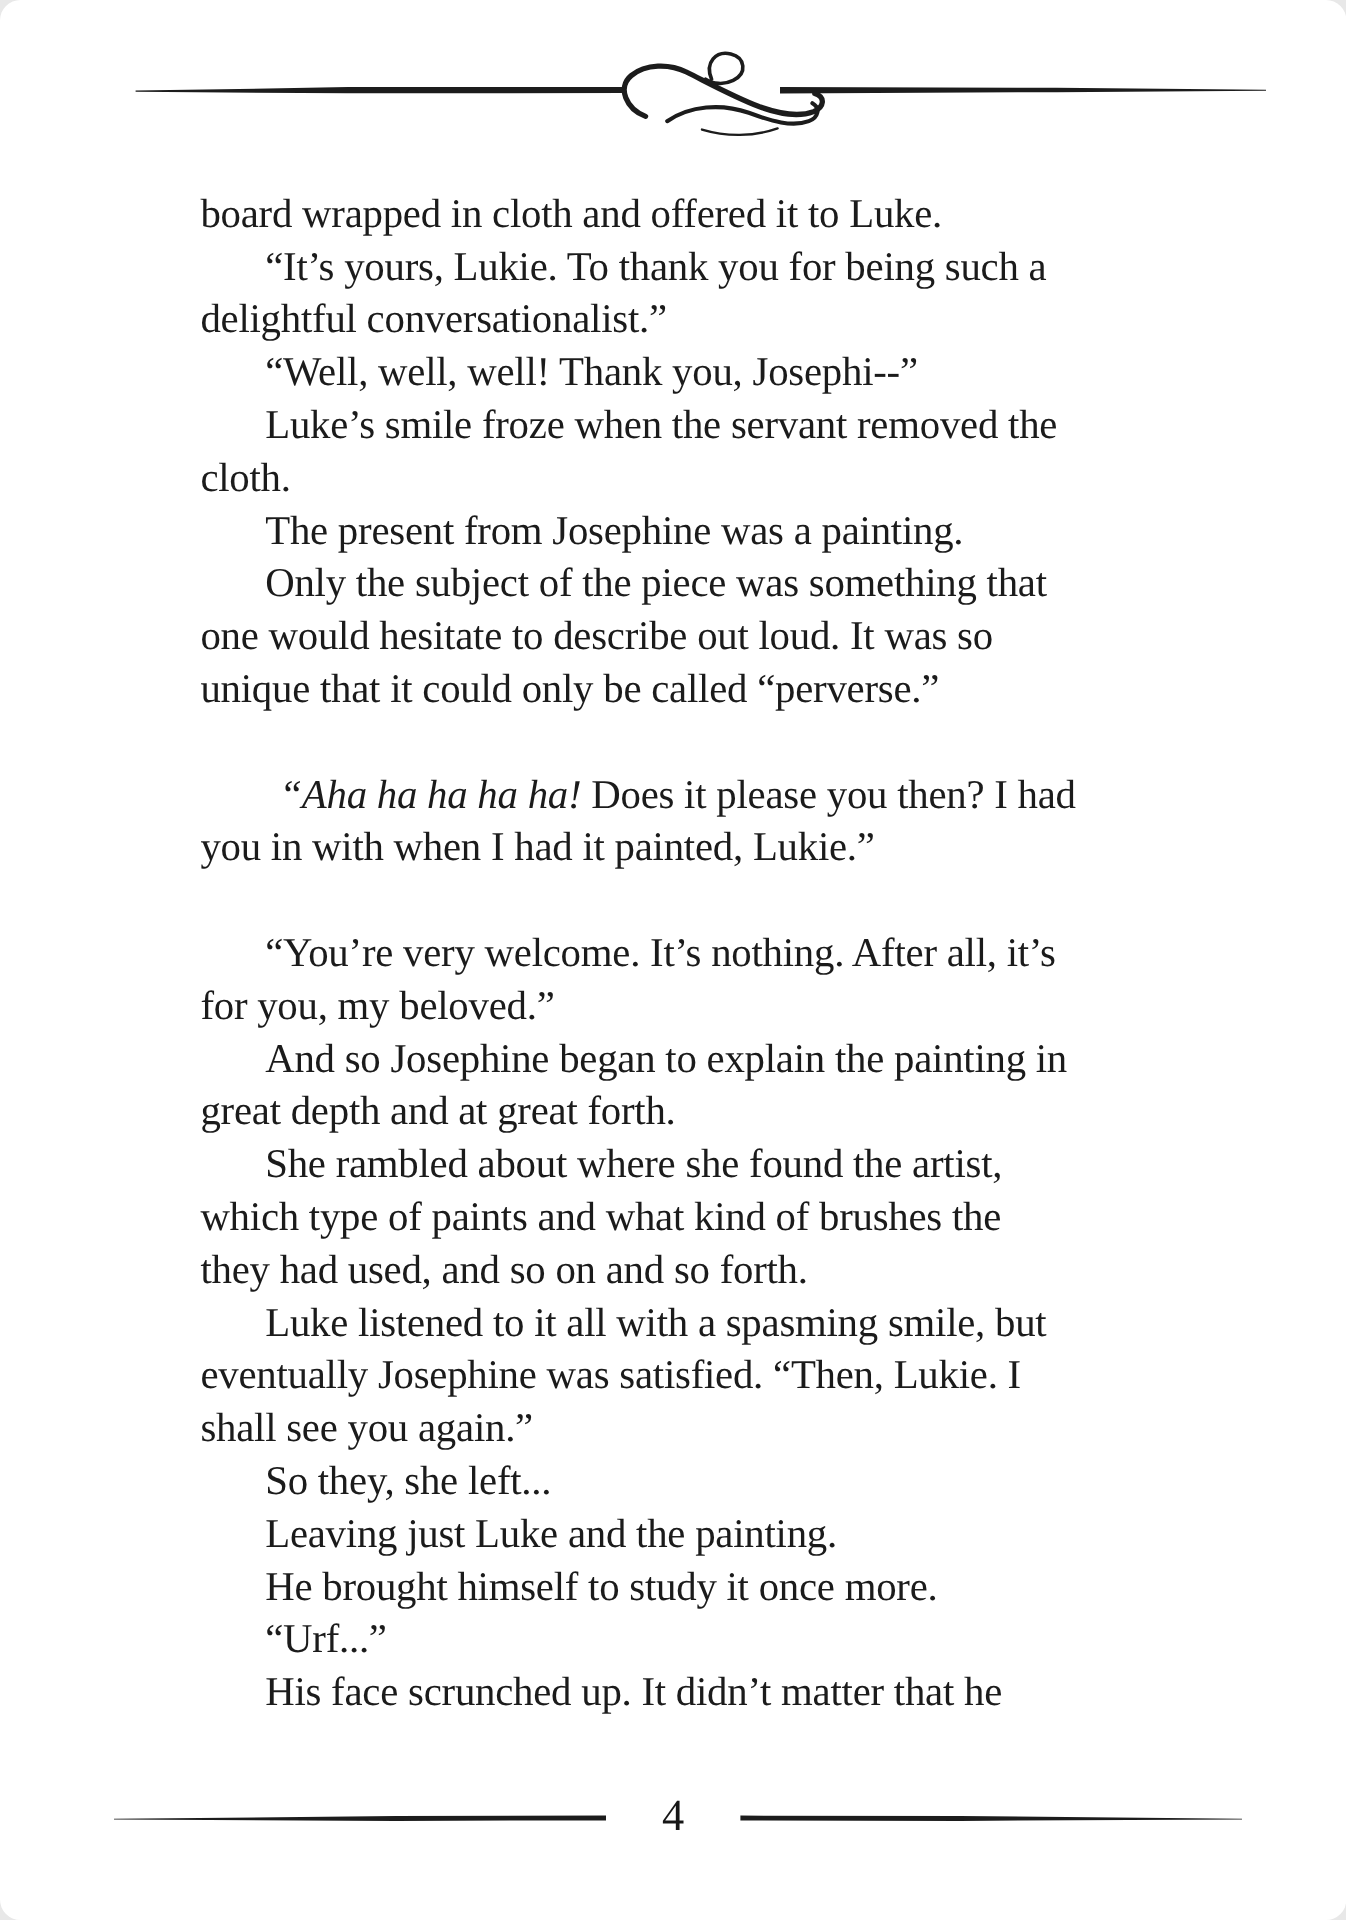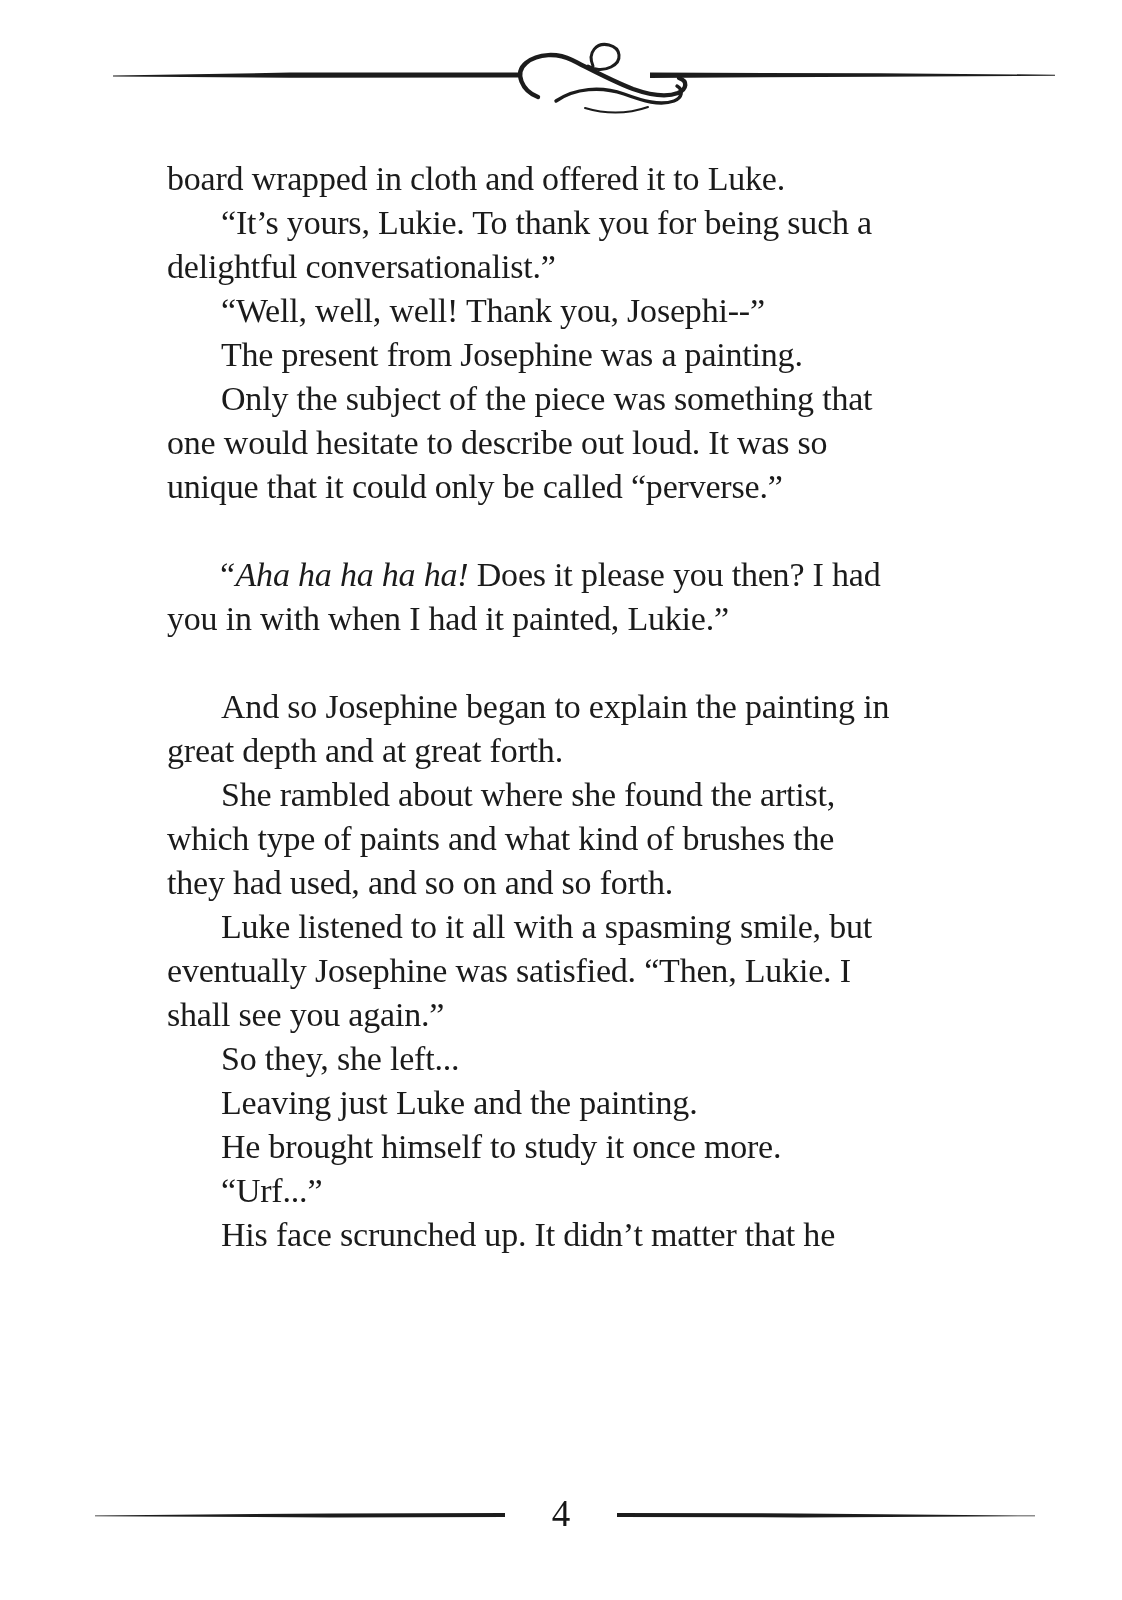--- a/index.html
+++ b/index.html
@@ -4,20 +4,21 @@
 <style>
   html, body { margin: 0; padding: 0; background: #e8e8e8; }
   .page {
     position: relative;
     width: 1122px;
     height: 1600px;
     background: #ffffff;
     overflow: hidden;
     font-family: "Liberation Serif", "DejaVu Serif", serif;
     color: #1b1b1b;
+    border-radius: 17px;
   }
   .header-divider {
     position: absolute;
     top: 0; left: 0;
     width: 1122px; height: 160px;
   }
   .footer-divider {
     position: absolute;
     top: 1470px; left: 0;
     width: 1122px; height: 100px;
@@ -31,21 +32,21 @@
     line-height: 44px;
     letter-spacing: -0.2px;
     text-align: left;
   }
   .text-block p {
     margin: 0;
     padding: 0;
     white-space: pre-wrap;
   }
   .text-block p.indent { text-indent: 54px; }
-  .italic { font-style: italic; }
+  .italic { font-style: italic; margin-left: 16px; }
   .page-number {
     position: absolute;
     top: 1492px;
     left: 0;
     width: 1122px;
     text-align: center;
     font-size: 37px;
     line-height: 44px;
     color: #161616;
   }
@@ -69,28 +70,32 @@
       <path class="flourish" stroke-width="3.4" d="M 556,101 C 575,88 601,86 624,94 C 643,101 660,106 674,101 C 682,98 684,90 677,86"></path>
       <path class="flourish" stroke-width="2" d="M 585,108 C 605,114 628,114 648,107"></path>
     </g>
   </svg>
 
   <div class="text-block">
     <p>board wrapped in cloth and offered it to Luke.</p>
     <p class="indent">“It’s yours, Lukie. To thank you for being such a
 delightful conversationalist.”</p>
     <p class="indent">“Well, well, well! Thank you, Josephi--”</p>
+    <p class="indent">Luke’s smile froze when the servant removed the
+cloth.</p>
     <p class="indent">The present from Josephine was a painting.</p>
     <p class="indent">Only the subject of the piece was something that
 one would hesitate to describe out loud. It was so
 unique that it could only be called “perverse.”</p>
     <p class="indent">
       <span class="italic">“Aha ha ha ha ha!</span><span> Does it please you then? I had
 you in with when I had it painted, Lukie.”</span>
     </p>
+    <p class="indent">“You’re very welcome. It’s nothing. After all, it’s
+for you, my beloved.”</p>
     <p class="indent">And so Josephine began to explain the painting in
 great depth and at great forth.</p>
     <p class="indent">She rambled about where she found the artist,
 which type of paints and what kind of brushes the
 they had used, and so on and so forth.</p>
     <p class="indent">Luke listened to it all with a spasming smile, but
 eventually Josephine was satisfied. “Then, Lukie. I
 shall see you again.”</p>
     <p class="indent">So they, she left...</p>
     <p class="indent">Leaving just Luke and the painting.</p>

